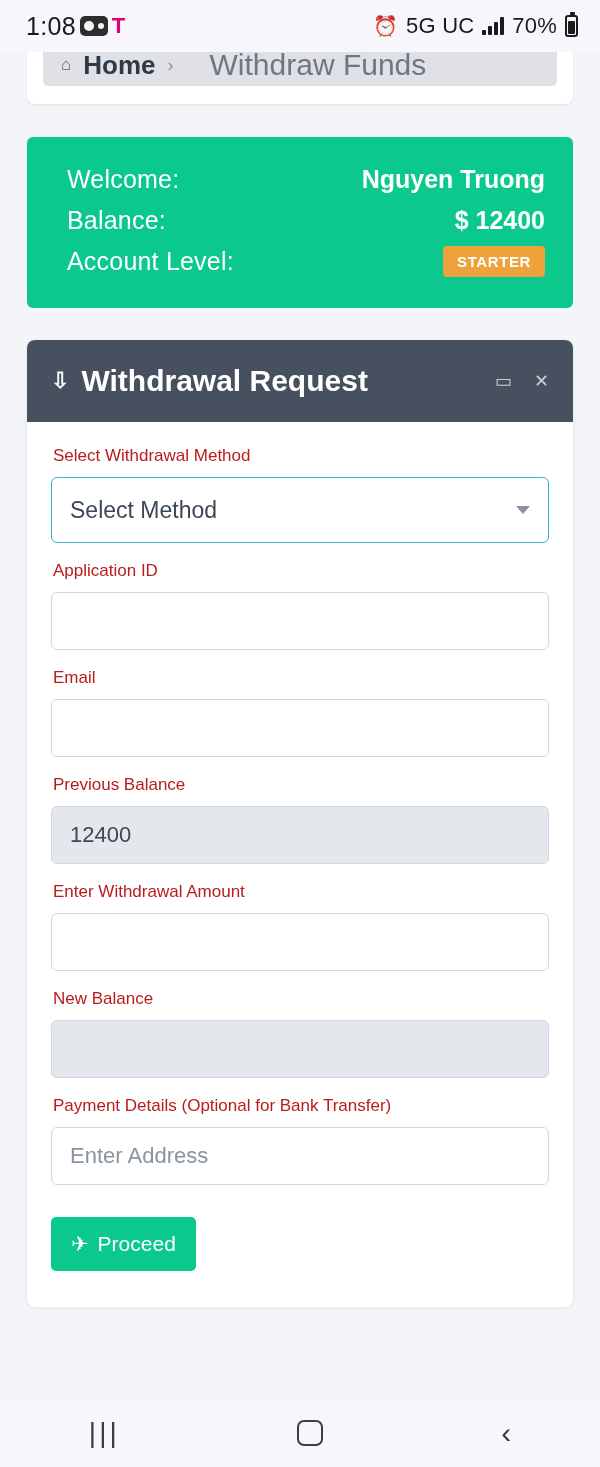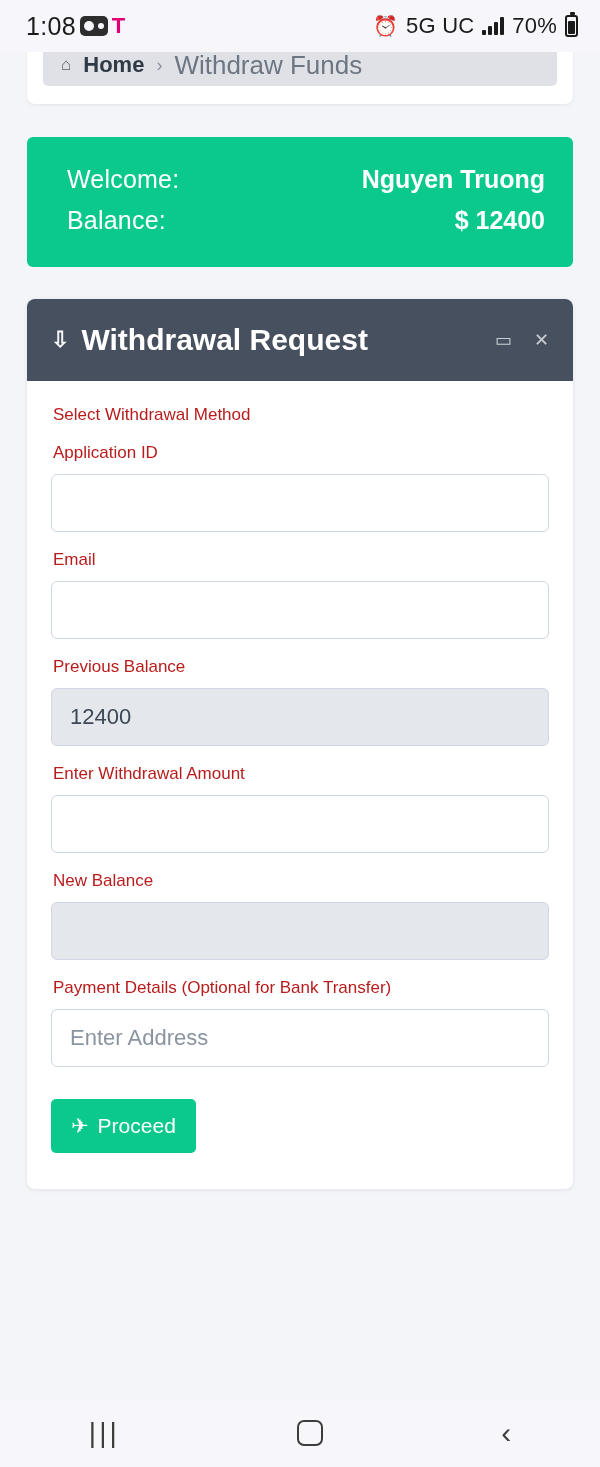--- a/index.html
+++ b/index.html
@@ -146,25 +146,25 @@
     padding: 0 18px;
     gap: 12px;
     margin-top: -8px;
   }
   .bc-home-icon {
     color: #5a6472;
     font-size: 17px;
   }
   .bc-home {
     color: #2f3a46;
-    font-size: 22px;
+    font-size: 26px;
     font-weight: bold;
   }
   .bc-sep { color: #8a94a0; font-size: 18px; }
-  .bc-current { color: #6d7682; font-size: 26px; }
+  .bc-current { color: #6d7682; font-size: 30px; margin-left: 24px; }
 
   
   .welcome {
     margin-top: 33px;
     background: #0bc98c;
     border-radius: 6px;
     padding: 22px 28px 26px 40px;
     color: #ffffff;
   }
   .wrow {
@@ -326,38 +326,46 @@
 
     <div class="welcome">
       <div class="wrow">
         <span class="wlabel">Welcome:</span>
         <span class="wvalue">Nguyen Truong</span>
       </div>
       <div class="wrow">
         <span class="wlabel">Balance:</span>
         <span class="wvalue">$ 12400</span>
       </div>
+      <div class="wrow">
+        <span class="wlabel">Account Level:</span>
+        <span class="badge">STARTER</span>
+      </div>
     </div>
 
     <div class="wd-card">
       <div class="wd-header">
         <div class="wd-title">
           <span class="glyph">⇩</span>
           <span>Withdrawal Request</span>
         </div>
         <div class="wd-actions">
           <span>▭</span>
           <span>✕</span>
         </div>
       </div>
 
       <div class="wd-body">
 
         <div class="field">
           <label class="flabel">Select Withdrawal Method</label>
+          <div class="control select">
+            <span class="select-text">Select Method</span>
+            <span class="caret"></span>
+          </div>
         </div>
 
         <div class="field">
           <label class="flabel">Application ID</label>
           <input class="control" type="text" value="" style="">
         </div>
 
         <div class="field">
           <label class="flabel">Email</label>
           <input class="control" type="text" value="" style="">

